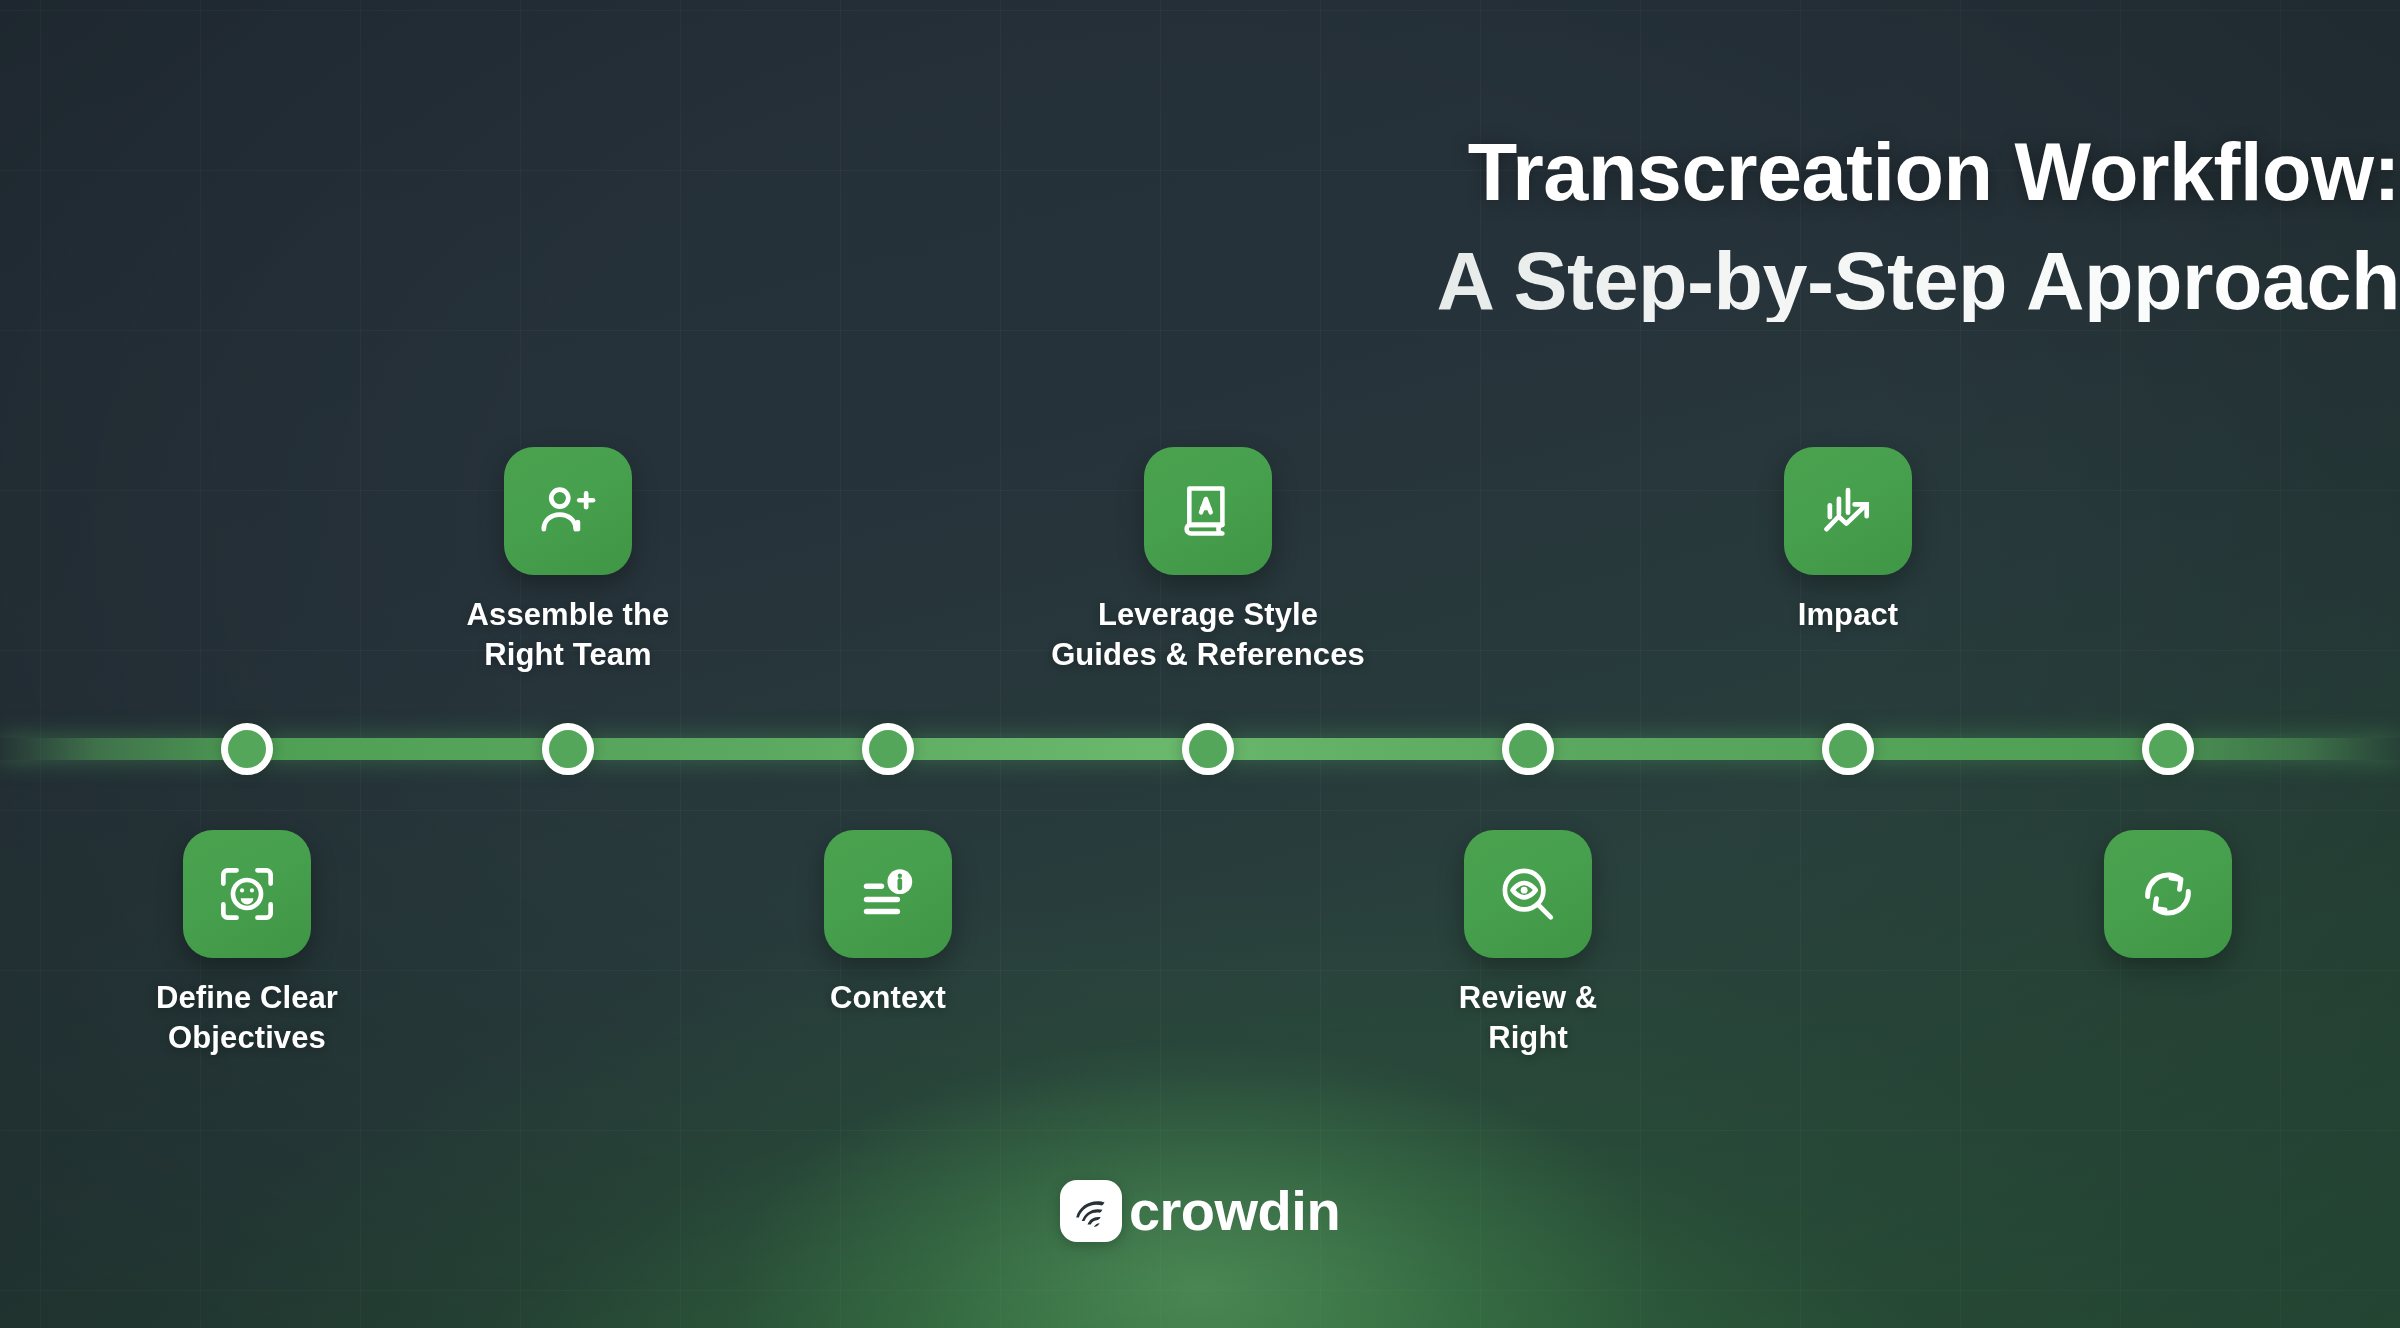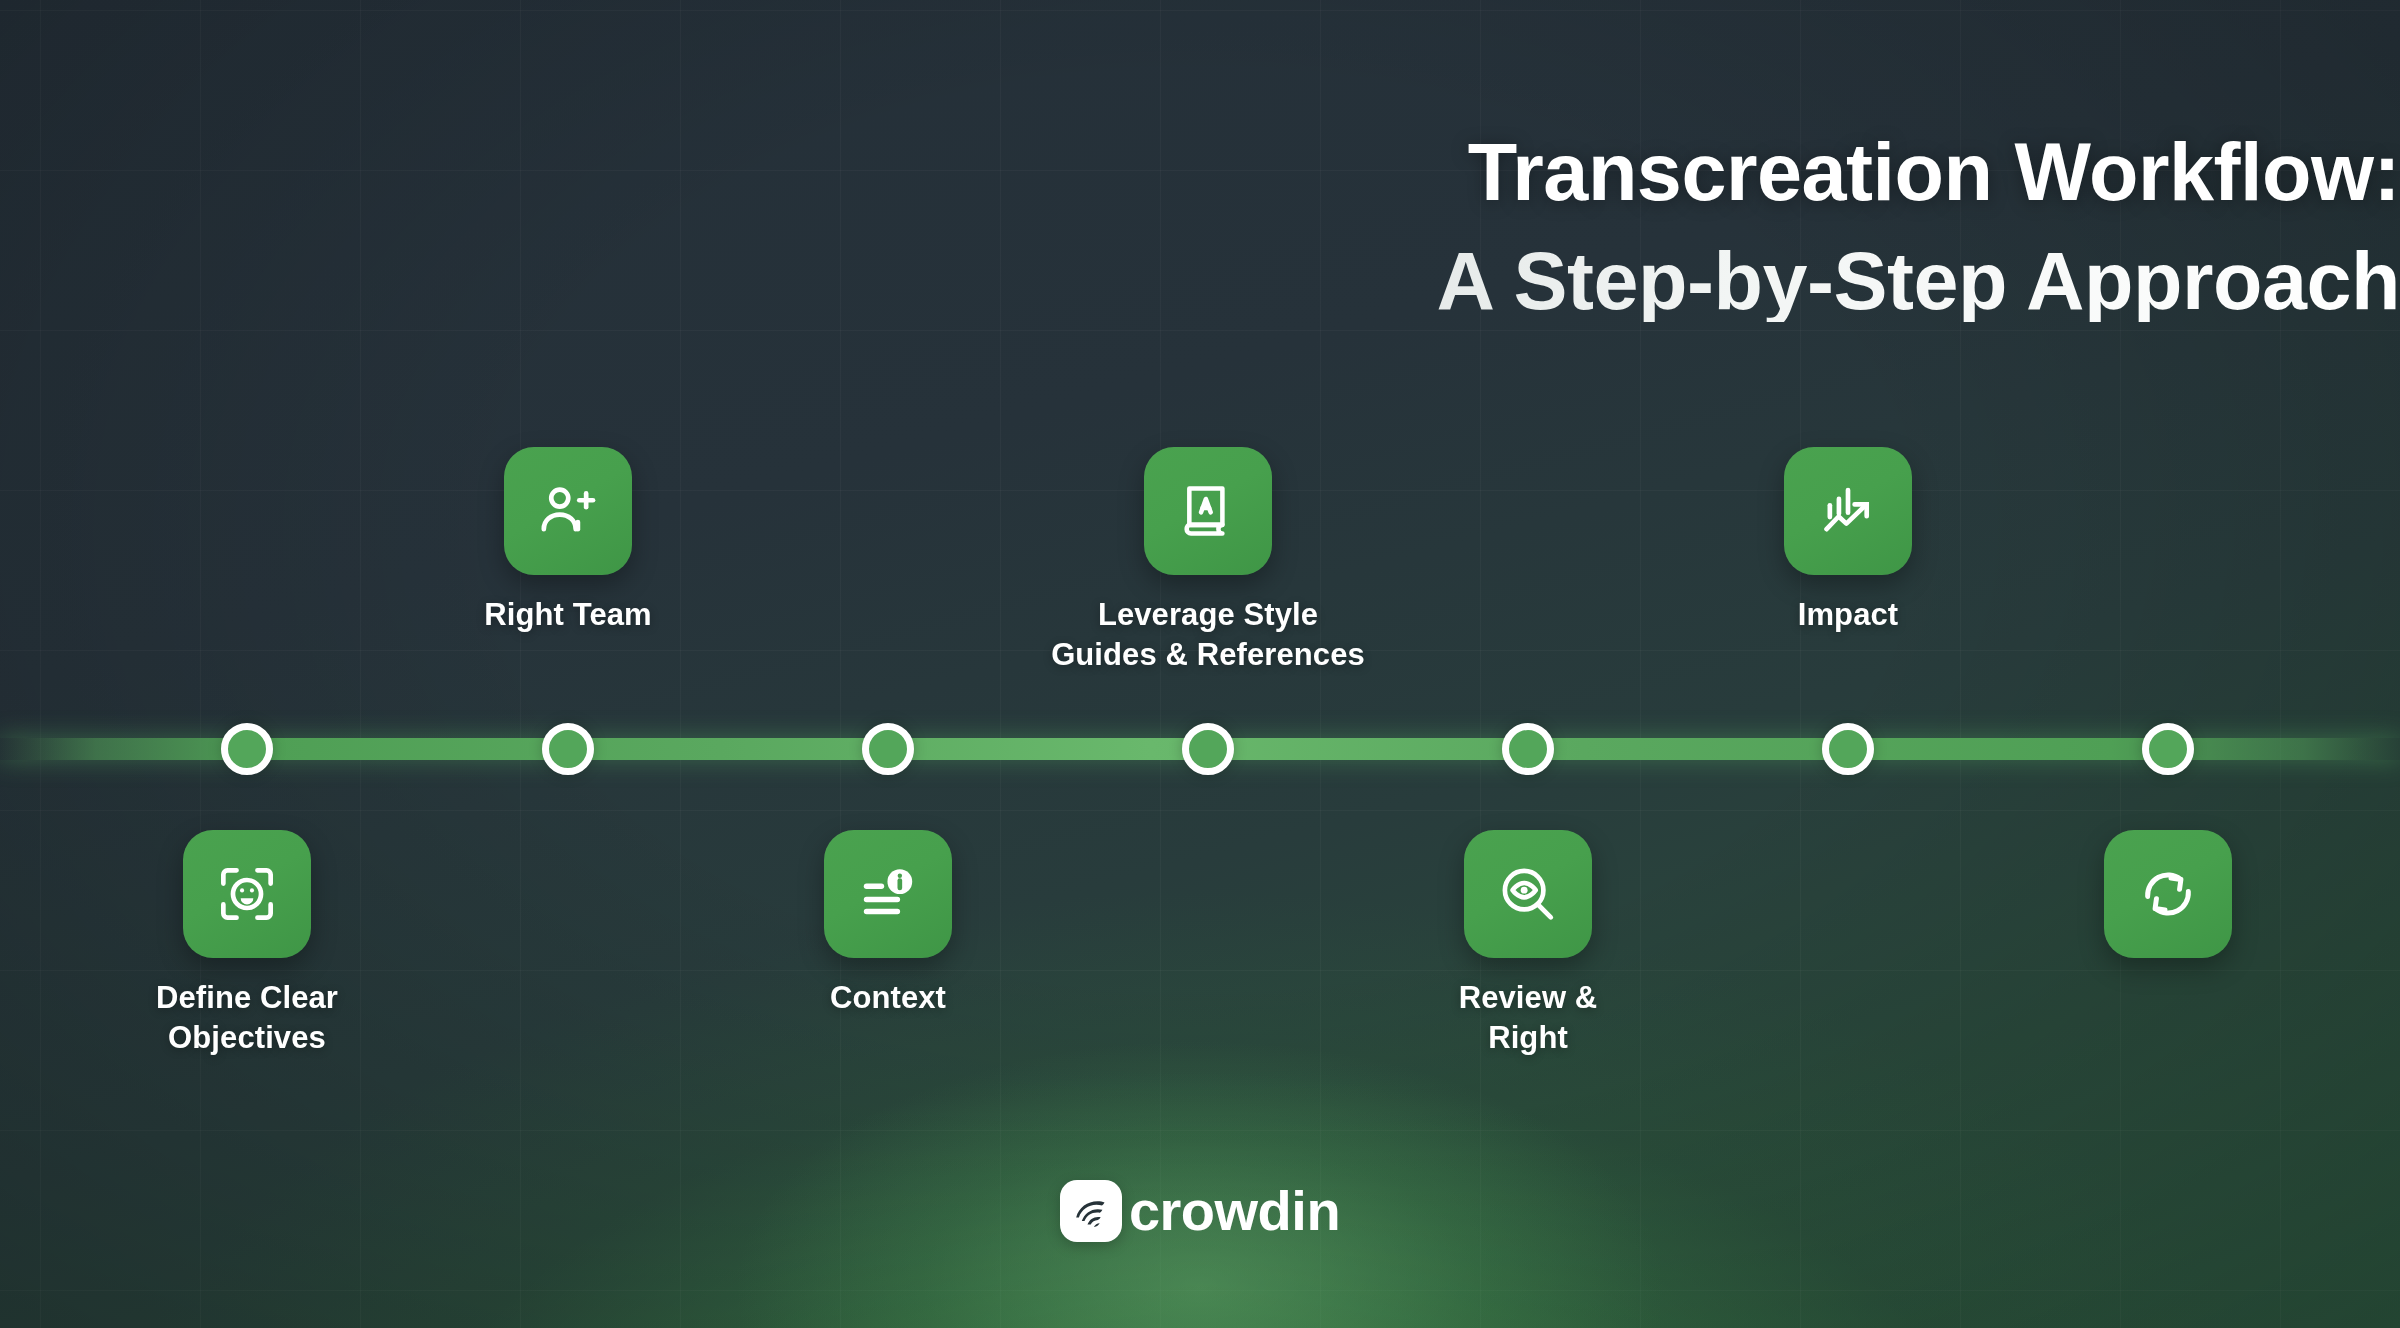--- a/index.html
+++ b/index.html
@@ -198,20 +198,21 @@
         <svg width="66" height="66" viewBox="0 0 24 24" fill="none" stroke="#ffffff" stroke-width="1.7" stroke-linecap="round" stroke-linejoin="round">
           <circle cx="9" cy="7.3" r="3.1"></circle>
           <path d="M3.2 18.6c0-3.2 2.6-5.3 5.8-5.3s5.8 2.1 5.8 5.3"></path>
           <path d="M18.6 5.6v5"></path>
           <path d="M16.1 8.1h5"></path>
           <path d="M15.6 18.6v-2.6"></path>
         </svg>
       </span>
     </div>
     <div class="step-label" style="left:568px">
+      <div>Assemble the</div>
       <div>Right Team</div>
     </div>
 
     <div class="tile" style="left:1208px">
       <span>
         <svg width="64" height="64" viewBox="0 0 24 24" fill="none" stroke="#ffffff" stroke-width="1.7" stroke-linecap="round" stroke-linejoin="round">
           <path d="M5 3.6h12.4v13.6H5z"></path>
           <path d="M5 17.2h12.4c-.9 0-1.5.7-1.5 1.6s.6 1.6 1.5 1.6H5.6c-.9 0-1.6-.7-1.6-1.6s.6-1.6 1-1.6z"></path>
           <path d="M9.4 12.5l1.8-5 1.8 5"></path>
           <path d="M9.95 10.9h2.5"></path>

